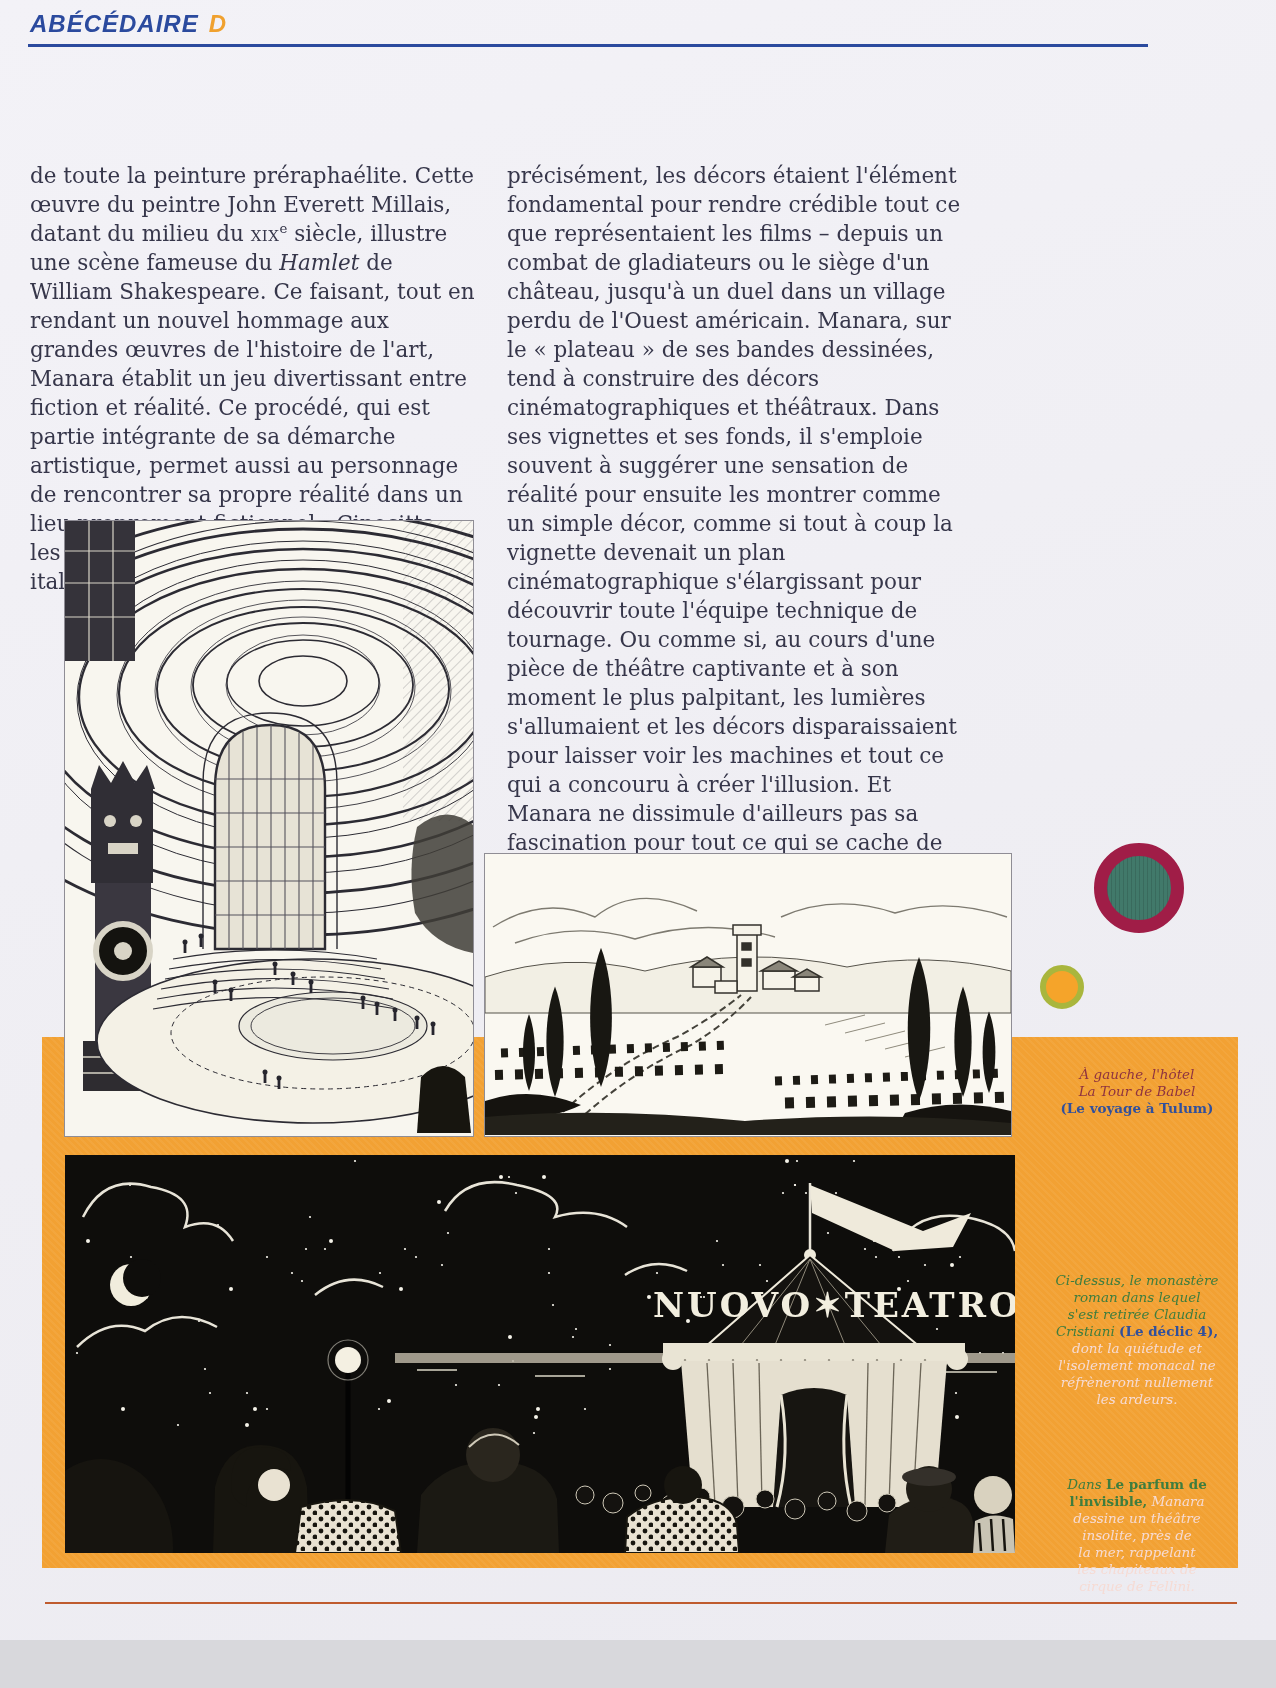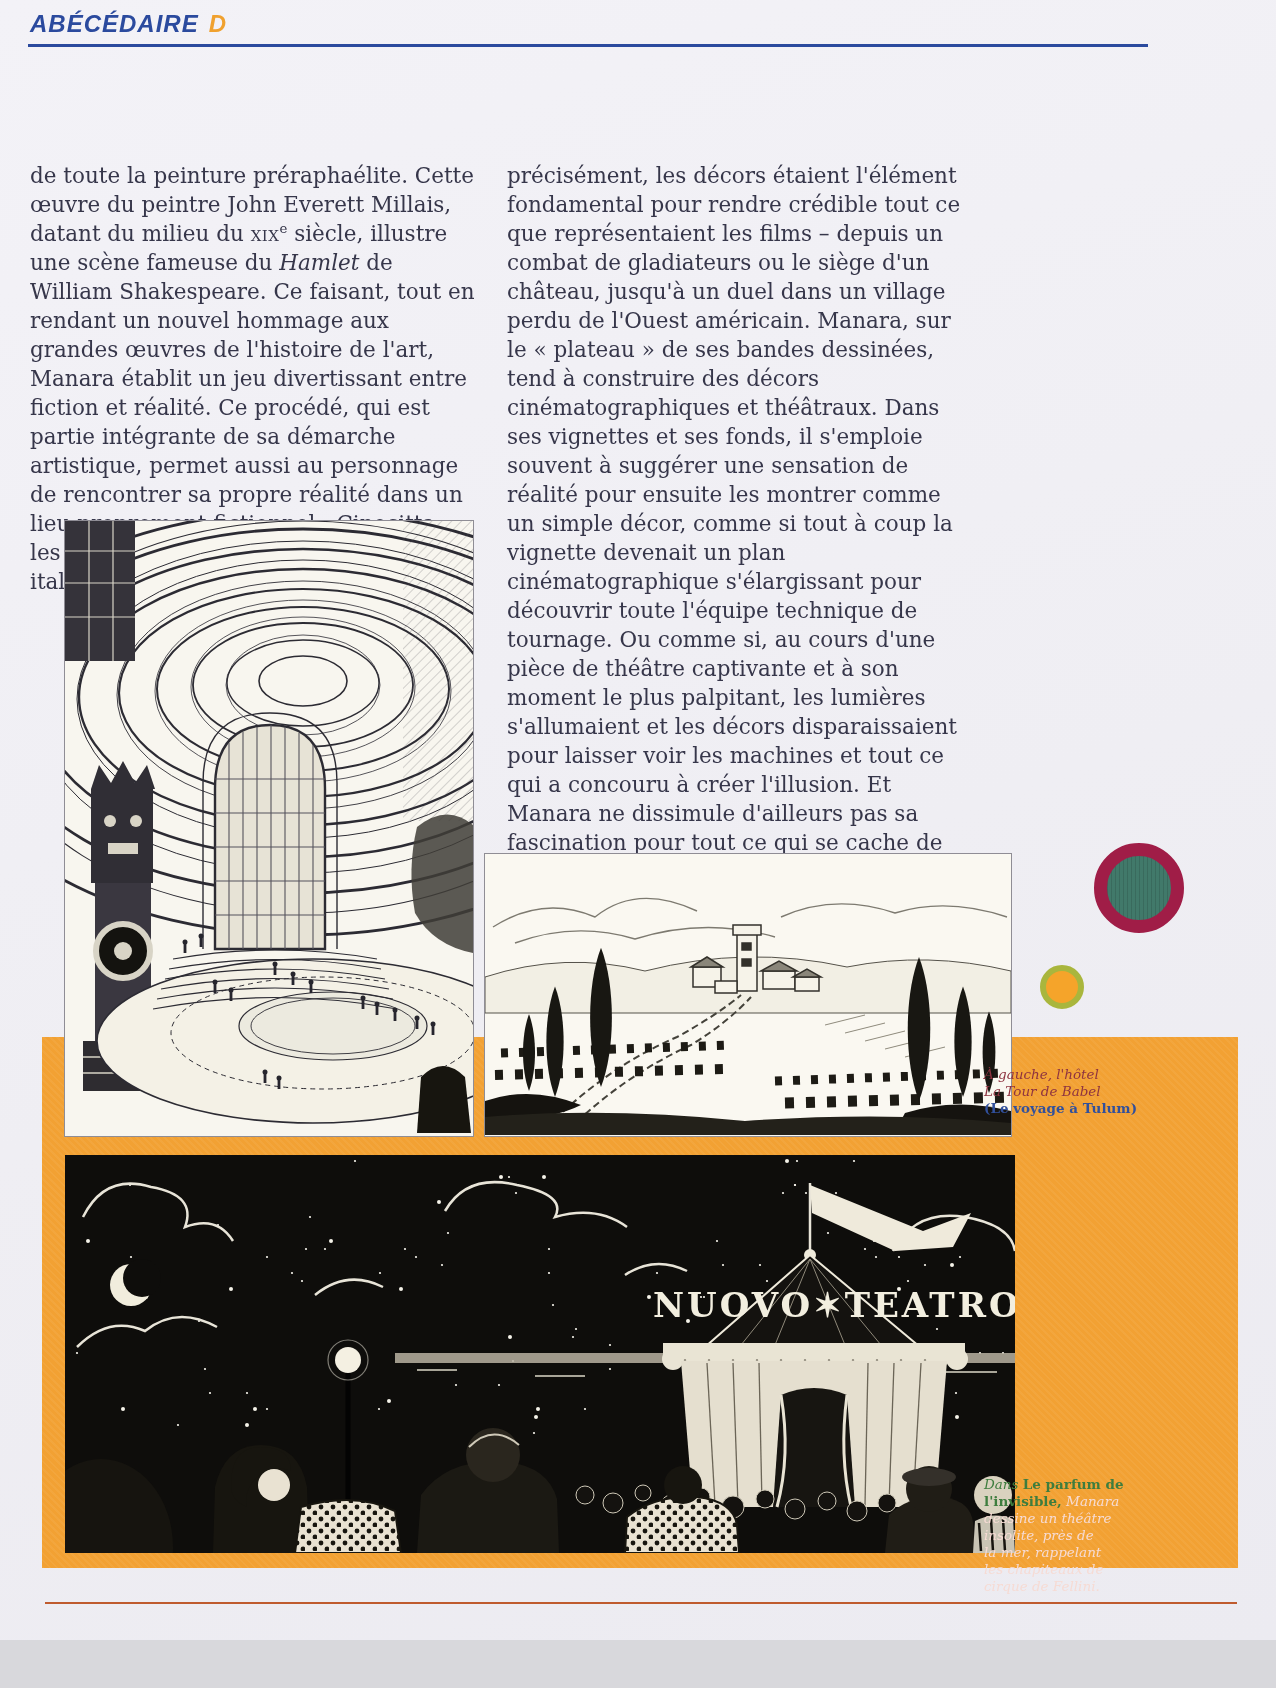--- a/index.html
+++ b/index.html
@@ -23,22 +23,22 @@
   
   #orange-panel{position:absolute;left:42px;top:1037px;width:1196px;height:531px;
         background:#f2a133;background-image:repeating-linear-gradient(45deg,rgba(255,255,255,.05) 0 2px,rgba(0,0,0,0) 2px 5px);}
   
   .illus{position:absolute;background:#faf8f1;}
   #illus-guggenheim{left:64px;top:520px;width:408px;height:615px;border:1px solid #8f8d95;}
   #illus-landscape{left:484px;top:853px;width:526px;height:282px;border:1px solid #8f8d95;}
   #illus-night{left:65px;top:1155px;width:950px;height:398px;}
   .illus svg{display:block;width:100%;height:100%;}
   
-  .caption{position:absolute;left:984px;width:200px;font-size:13.5px;line-height:17px;
-        font-style:italic;white-space:pre-line;}
+  .caption{position:absolute;left:1037px;width:200px;font-size:13.5px;line-height:17px;
+        font-style:italic;white-space:pre-line;text-align:center;}
   #caption-1{top:1066px;} #caption-2{top:1272px;} #caption-3{top:1444px;margin-top:32px;}
   .c-maroon{color:#8e3340;} .c-blue{color:#31509c;} .c-pink{color:#f6dbd4;} .c-green{color:#3e7d3e;}
   
   #circle-large{position:absolute;left:1094px;top:843px;width:64px;height:64px;border-radius:50%;
         background:#41796a;border:13px solid #a01d47;
         background-image:repeating-linear-gradient(90deg,rgba(0,0,0,.12) 0 1px,rgba(0,0,0,0) 1px 4px);}
   #circle-small{position:absolute;left:1040px;top:965px;width:32px;height:32px;border-radius:50%;
         background:#f5a42a;border:6px solid #a9b63d;}
   
   #footer-rule{position:absolute;left:45px;top:1602px;width:1192px;height:2px;background:#bf5b2e;}
@@ -445,20 +445,28 @@
         <path d="M908 398 L910 366 Q928 356 948 364 L950 398 Z" fill="#c9c4b4"></path>
         <path d="M914 368 L916 396 M926 364 L928 396 M938 364 L940 396" stroke="#17150f" stroke-width="2.5" fill="none"></path>
       </g>
     </svg>
   </div>
 
   <div id="caption-1" class="caption"><span class="seg-it c-maroon">À gauche, l'hôtel
 La Tour de Babel
 </span><span class="seg-up c-blue">(Le voyage à Tulum)
 </span></div>
+  <div id="caption-2" class="caption"><span class="seg-it c-green">Ci-dessus, le monastère
+roman dans lequel
+s'est retirée Claudia
+Cristiani </span><span class="seg-up c-blue">(Le déclic 4),</span><span class="seg-it c-pink">
+dont la quiétude et
+l'isolement monacal ne
+réfrèneront nullement
+les ardeurs.</span></div>
   <div id="caption-3" class="caption"><span class="seg-it c-green">Dans </span><span class="seg-up c-green">Le parfum de
 l'invisible,</span><span class="seg-it c-pink"> Manara
 dessine un théâtre
 insolite, près de
 la mer, rappelant
 les chapiteaux de
 cirque de Fellini.</span></div>
 
   <div id="circle-large"></div>
   <div id="circle-small"></div>

